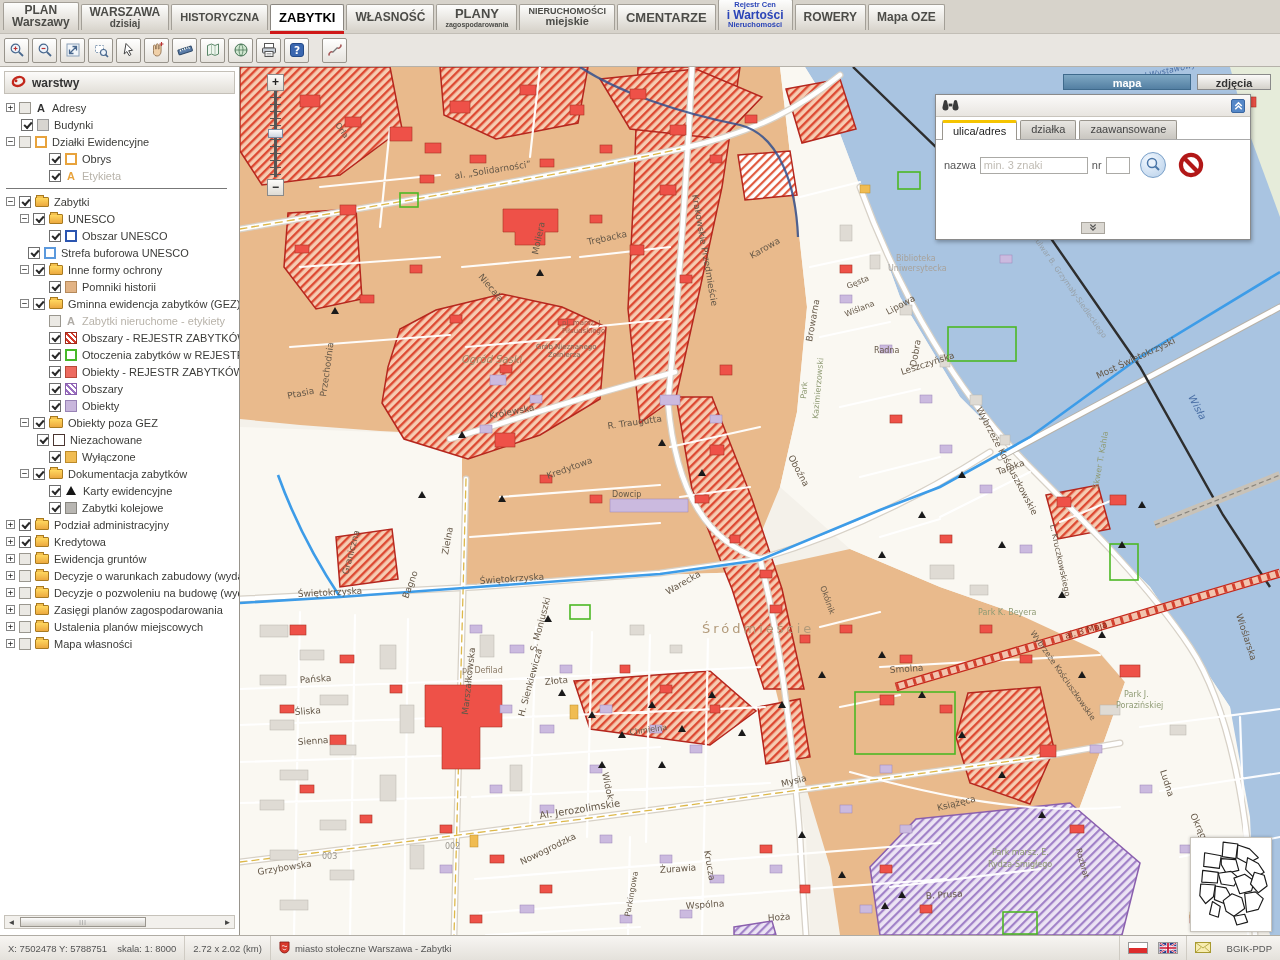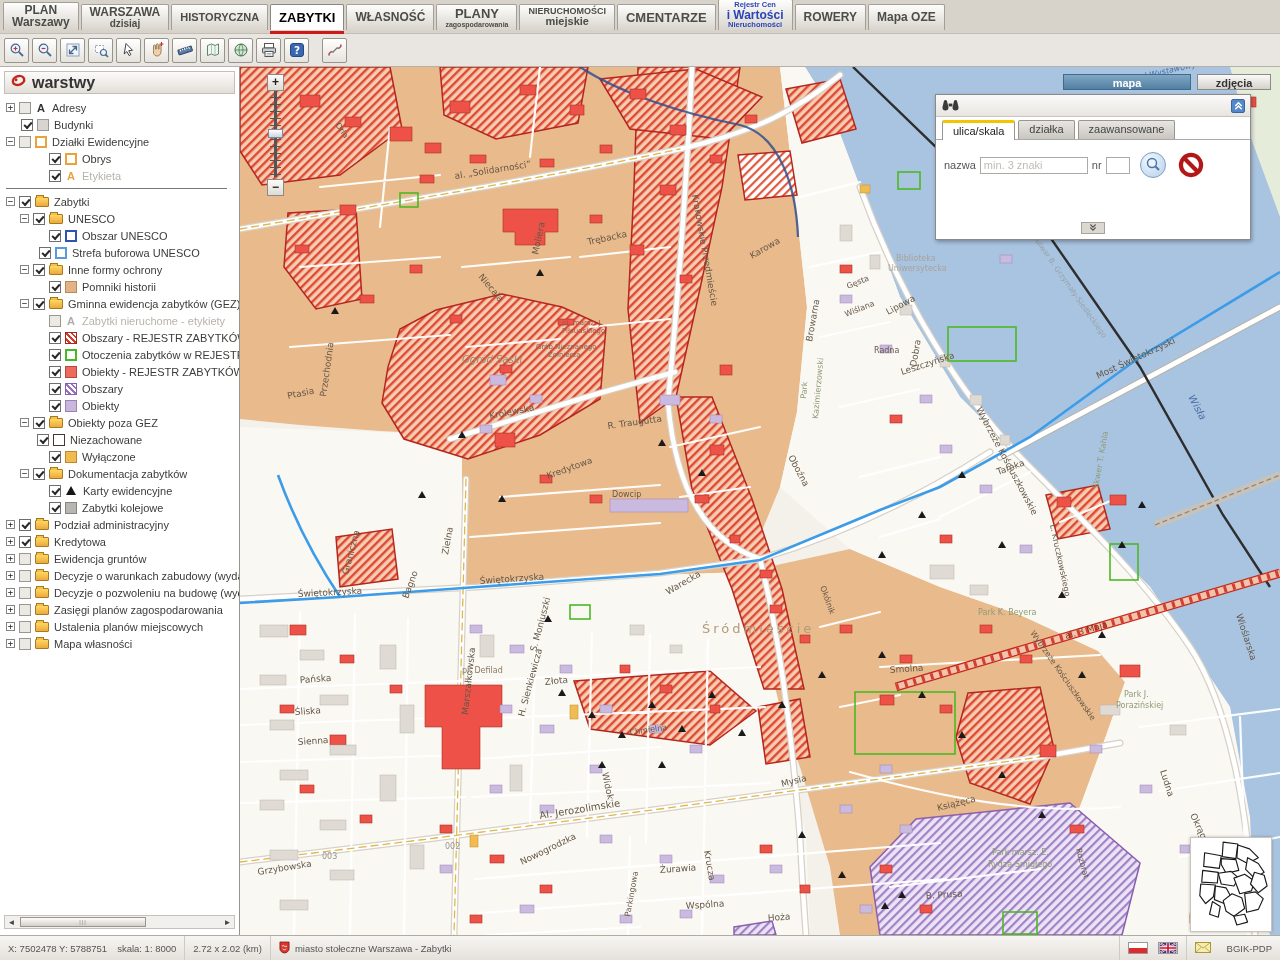--- a/index.html
+++ b/index.html
@@ -13,21 +13,21 @@
   .tab.accent{color:#2b45b8;}
   .tab-line{white-space:nowrap;}
   
   #toolbar{height:33px;background:#e9e6e1;border-bottom:1px solid #b5b1a9;display:flex;align-items:center;padding:0 4px;gap:3px;}
   .tool-btn{width:25px;height:25px;background:linear-gradient(#ffffff,#e6e3dd);border:1px solid #98948c;border-radius:2px;display:flex;align-items:center;justify-content:center;padding:0;}
   .tool-btn svg{width:16px;height:16px;}
   .tool-btn.gap{margin-left:10px;}
   
   #main{display:flex;height:868px;}
   #sidebar{position:relative;width:240px;background:#fff;border-right:1px solid #98948c;overflow:hidden;}
-  #sidebar-header{margin:4px;height:23px;border:1px solid #c4c0b8;background:linear-gradient(#fcfbfa,#e2dfd8);display:flex;align-items:center;gap:6px;padding:0 6px;font-size:16px;font-weight:bold;color:#333;}
+  #sidebar-header{margin:4px;height:23px;border:1px solid #c4c0b8;background:linear-gradient(#fcfbfa,#e2dfd8);display:flex;align-items:center;gap:6px;padding:0 6px;font-size:12px;font-weight:bold;color:#333;}
   #layer-tree{margin-top:5px;font-size:11px;}
   .trow{display:flex;align-items:center;height:17px;white-space:nowrap;}
   .exp{width:9px;height:9px;border:1px solid #848484;background:#fff;font-size:9px;line-height:7px;text-align:center;color:#222;margin-right:4px;flex:none;font-family:"DejaVu Sans Mono",monospace;}
   .cb{width:12px;height:12px;border:1px solid #6f6f6f;background:#fff;margin-right:4px;position:relative;flex:none;}
   .cb.on::after{content:'';position:absolute;left:2px;top:2px;width:6px;height:3px;border-left:2px solid #2a2a2a;border-bottom:2px solid #2a2a2a;transform:rotate(-48deg);}
   .cb.off{background:#ebe9e4;border-color:#9a978f;}
   .sw{width:12px;height:12px;margin-right:5px;flex:none;border:1px solid #999;}
   .sw.gray-fill{background:#d8d5d0;}
   .sw.orange-outline{border:2px solid #e8a33c;background:#fff;}
   .sw.blue-outline{border:2px solid #2b55b0;background:#fff;}
@@ -270,21 +270,21 @@
             <span class="exp">−</span>
             <span class="cb on"></span>
             <span class="sw-folder"></span>
             <span class="tlabel">UNESCO</span>
           </div>
           <div class="trow" style="padding-left: 49px;">
             <span class="cb on"></span>
             <span class="sw blue-outline"></span>
             <span class="tlabel">Obszar UNESCO</span>
           </div>
-          <div class="trow" style="padding-left: 39px;">
+          <div class="trow" style="padding-left: 28px;">
             <span class="cb on"></span>
             <span class="sw lightblue-outline"></span>
             <span class="tlabel">Strefa buforowa UNESCO</span>
           </div>
           <div class="trow" style="padding-left: 20px;">
             <span class="exp">−</span>
             <span class="cb on"></span>
             <span class="sw-folder"></span>
             <span class="tlabel">Inne formy ochrony</span>
           </div>
@@ -823,21 +823,21 @@
                 <rect x="8" y="4.5" width="4" height="3" fill="#3a3a3a"></rect>
               </svg>
           </span>
           <button id="sp-collapse">
             <svg width="11" height="11" viewBox="0 0 12 12">
                 <path d="M2.5 6.5L6 3l3.5 3.5M2.5 10L6 6.5 9.5 10" fill="none" stroke="#fff" stroke-width="1.6"></path>
               </svg>
           </button>
         </div>
         <div id="sp-tabs">
-          <div class="sp-tab active">ulica/skala</div>
+          <div class="sp-tab active">ulica/adres</div>
           <div class="sp-tab">działka</div>
           <div class="sp-tab">zaawansowane</div>
         </div>
         <div id="sp-body">
           <div class="sp-row">
             <span>nazwa</span>
             <input id="name-input" placeholder="min. 3 znaki" style="">
             <span>nr</span>
             <input id="nr-input" style="">
             <button id="search-btn">

